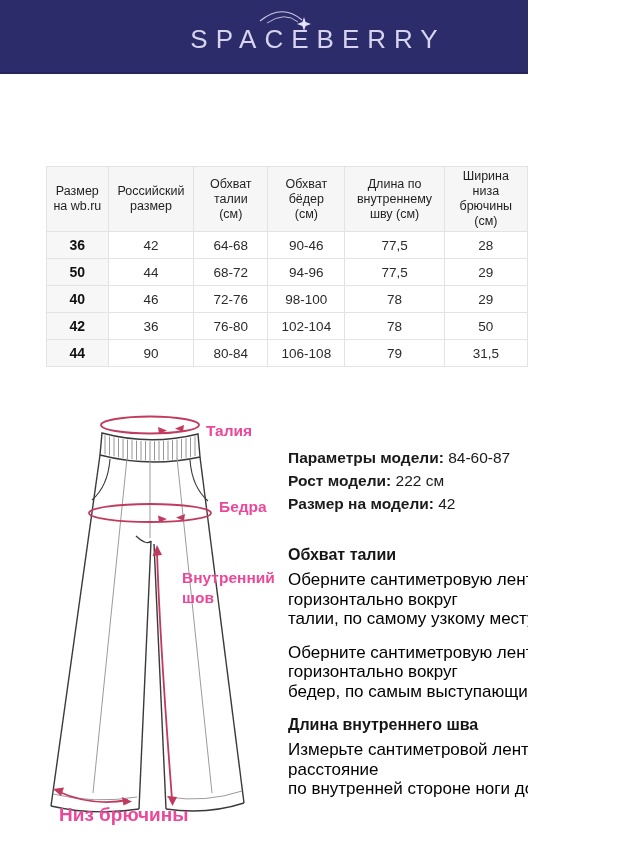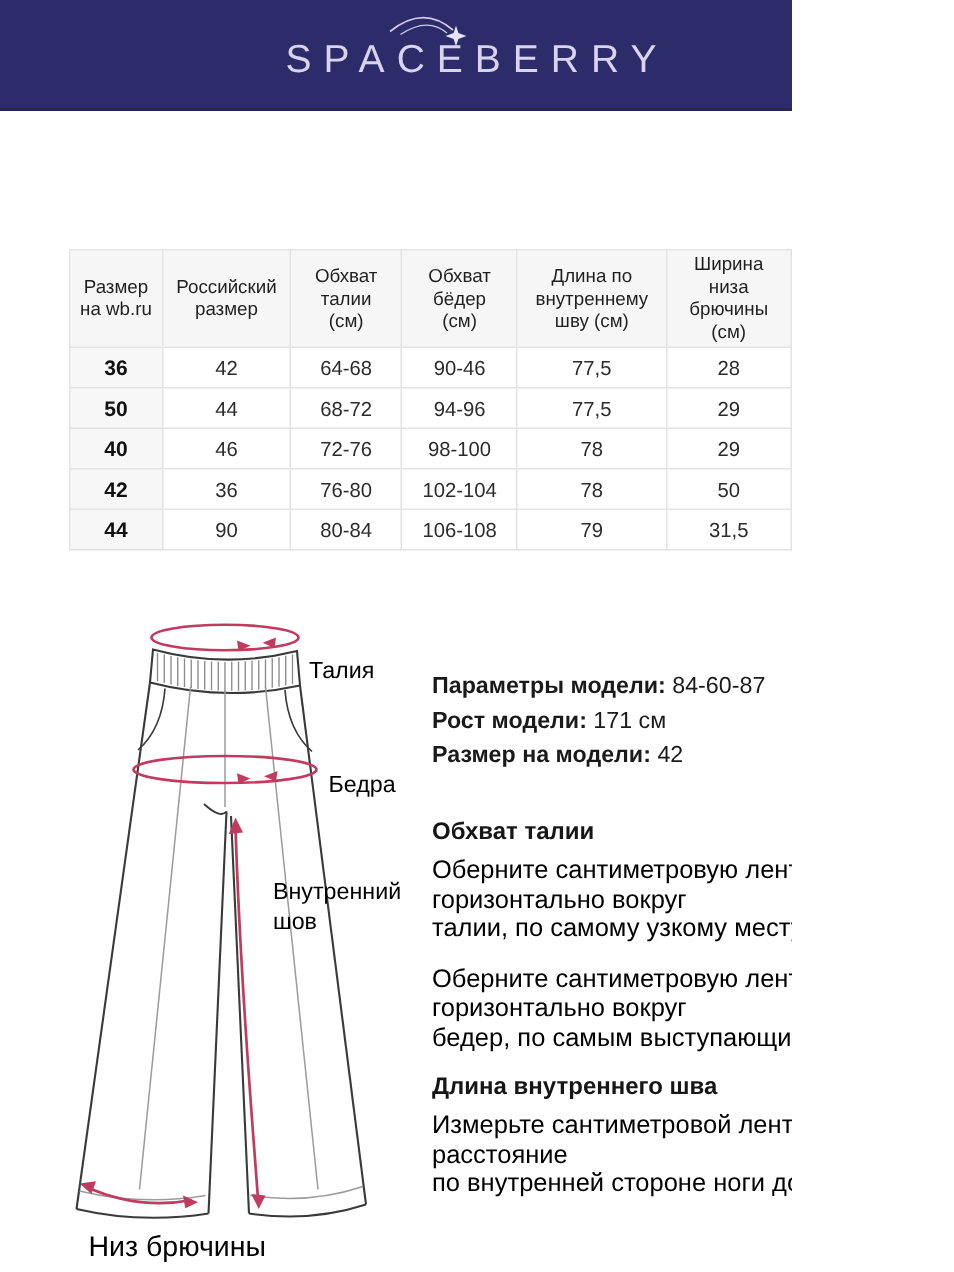--- a/index.html
+++ b/index.html
@@ -17,21 +17,21 @@
   .size-table{position:absolute;left:46px;top:166px;border-collapse:collapse;table-layout:fixed;}
   .size-table th,.size-table td{border:1px solid #e3e3e3;text-align:center;vertical-align:middle;
         box-sizing:border-box;padding:2px 4px;}
   .size-table th{background:#f6f6f6;font-weight:400;font-size:12.5px;line-height:15px;
         color:#1f1f1f;height:57px;white-space:pre-line;}
   .size-table td{font-size:13.5px;color:#2b2b2b;height:27px;background:#ffffff;text-align:center;}
   .size-table td.rowhead{background:#f7f7f7;font-weight:700;font-size:14px;color:#111;}
 
   
   .diagram-svg{position:absolute;left:26px;top:394px;}
-  .dlabel{position:absolute;font-size:15.5px;font-weight:400;color:#000000;line-height:20px;margin-top:17px;}
+  .dlabel{position:absolute;font-size:15.5px;font-weight:700;color:#ec4899;line-height:20px;}
   .dlabel.waist{left:206px;top:421px;}
   .dlabel.hips{left:219px;top:497px;}
   .dlabel.seam{left:182px;top:568px;width:100px;}
   .dlabel.hem{left:59px;top:805px;font-size:19px;}
 
   
   .right-col{position:absolute;left:288px;top:446px;width:322px;}
   .model-params{margin:0 0 30px 0;}
   .model-params .line{font-size:15.5px;line-height:23px;color:#1a1a1a;}
   .model-params .lbl{font-weight:700;}
@@ -193,21 +193,21 @@
   <div class="dlabel hem">Низ брючины</div>
 
   <div class="right-col">
     <div class="model-params">
       <div class="line">
         <span class="lbl">Параметры модели:</span>
         <span class="val">84-60-87</span>
       </div>
       <div class="line">
         <span class="lbl">Рост модели:</span>
-        <span class="val">171 см</span>
+        <span class="val">222 см</span>
       </div>
       <div class="line">
         <span class="lbl">Размер на модели:</span>
         <span class="val">42</span>
       </div>
     </div>
 
     <div class="spec">
       <h3>Обхват талии</h3>
       <p>Оберните сантиметровую ленту горизонтально вокруг

